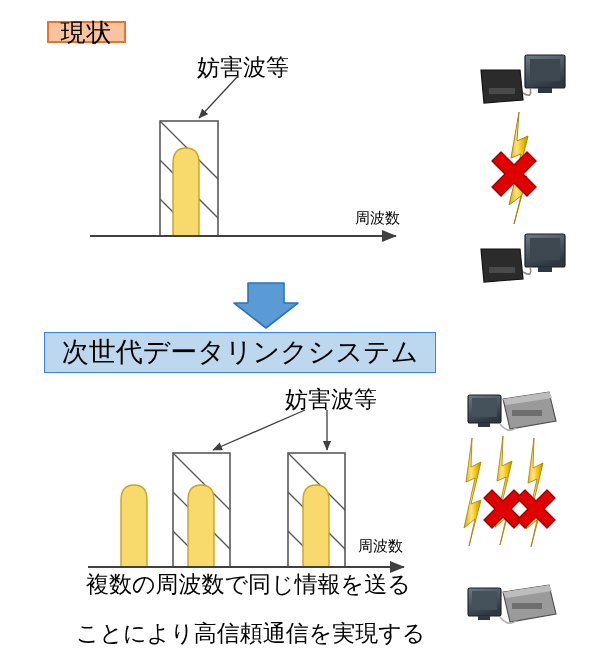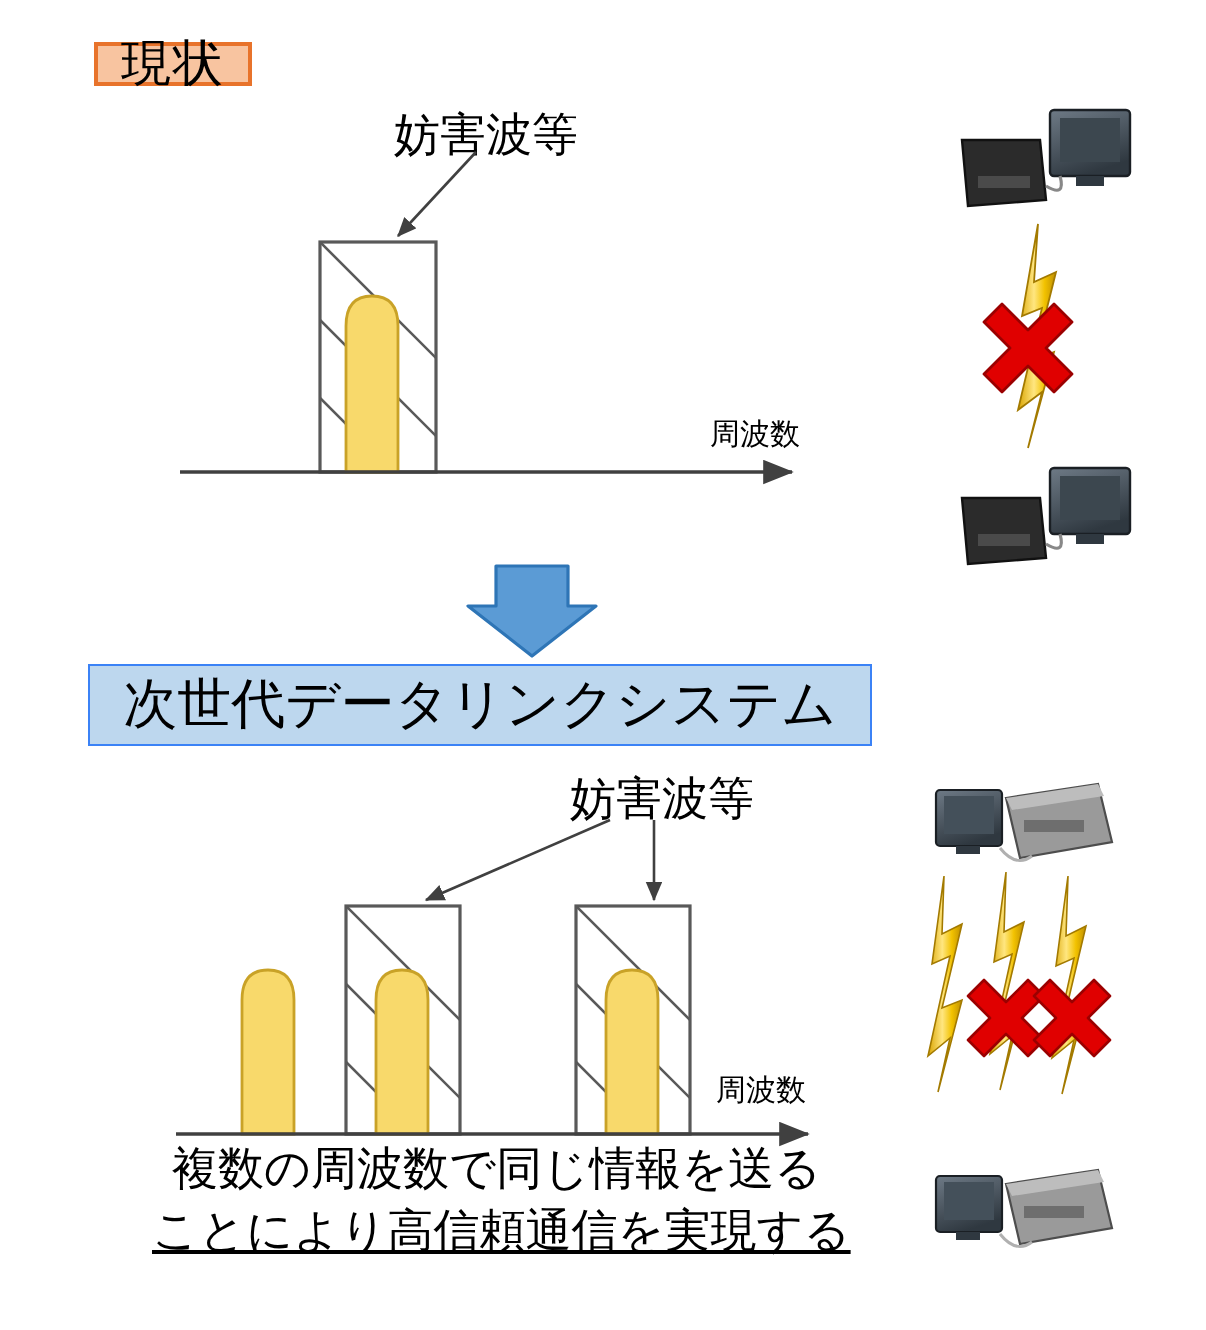--- a/index.html
+++ b/index.html
@@ -96,21 +96,21 @@
   <div id="system-banner" class="abs">
     <span class="jp txt">次世代データリンクシステム</span>
   </div>
 
   <div class="abs jp t-label" style="left:285px; top:386px;">妨害波等</div>
 
   <div class="abs jp t-axis" style="left:358px; top:537px;">周波数</div>
 
   <div class="abs jp t-cap" style="left:86px; top:571px;">複数の周波数で同じ情報を送る</div>
 
-  <div class="abs jp t-cap" style="left:76px; top:602px;text-decoration:underline;">ことにより高信頼通信を実現する</div>
+  <div class="abs jp t-cap" style="left:76px; top:620px;">ことにより高信頼通信を実現する</div>
 
   <svg class="layer" viewBox="0 0 603 665">
     <defs>
       <clipPath id="clip-box-u1">
           <rect x="160" y="121" width="58" height="115"></rect>
         </clipPath>
       <clipPath id="clip-box-l1">
           <rect x="173" y="453" width="57" height="114"></rect>
         </clipPath>
       <clipPath id="clip-box-l2">

